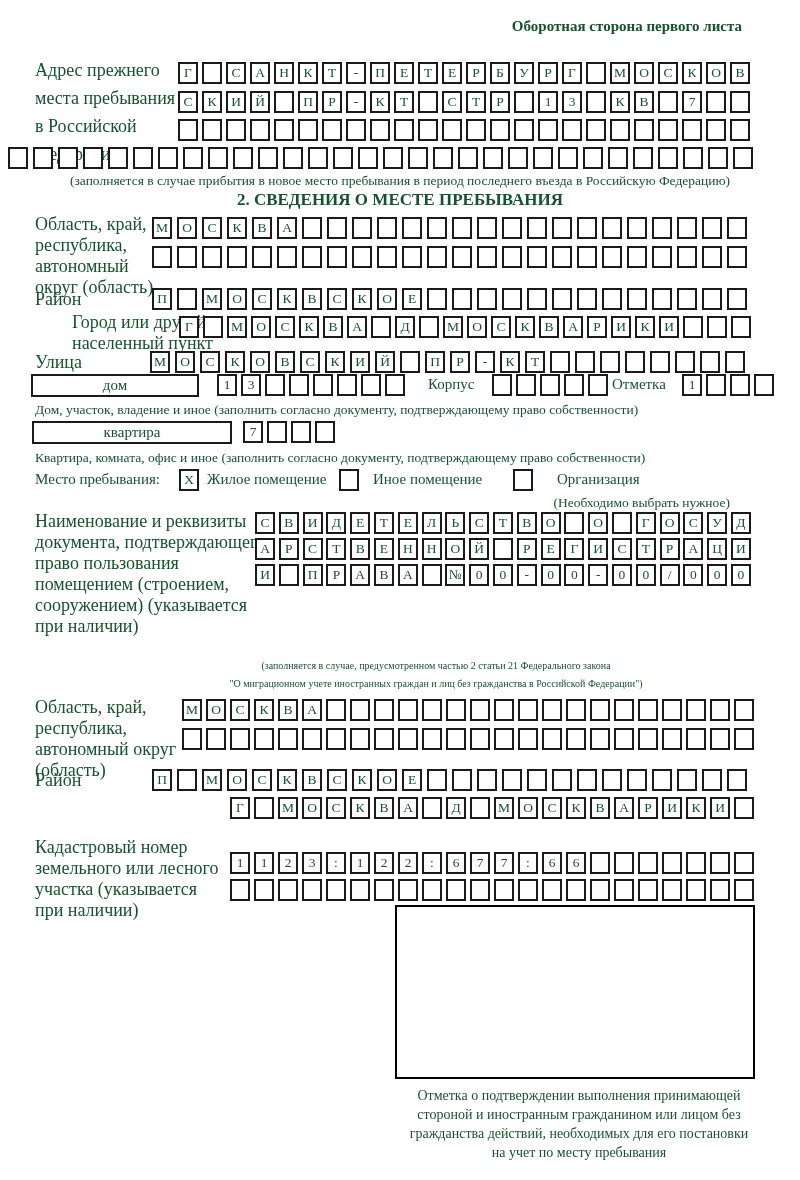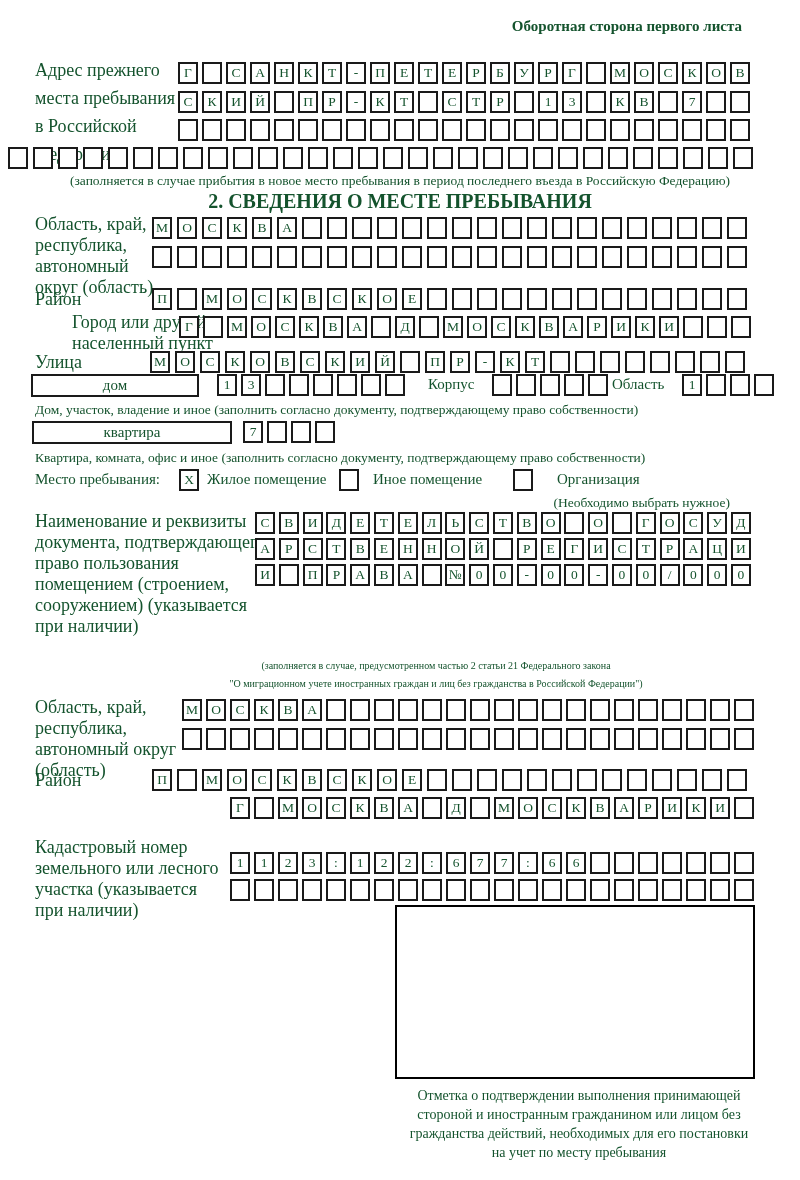--- a/index.html
+++ b/index.html
@@ -12,21 +12,21 @@
   .cell{box-sizing:border-box;flex:0 0 auto;width:20px;height:22px;border:2px solid #1a1a1a;
         display:flex;align-items:center;justify-content:center;font-size:13.5px;line-height:1;
         background:#fff;}
   .cellbox{box-sizing:border-box;position:absolute;border:2px solid #1a1a1a;height:23px;
         display:flex;align-items:center;justify-content:center;font-size:15px;background:#fff;}
   .lbl{position:absolute;font-size:18px;line-height:21px;white-space:pre-line;}
   .lh28{line-height:28px;}
   .cap{position:absolute;font-size:13.5px;}
   .cap.center{left:0;width:800px;text-align:center;}
   .hdr-note{position:absolute;top:18px;right:58px;font-size:15px;font-weight:bold;}
-  .sec-title{position:absolute;left:0;width:800px;text-align:center;font-weight:bold;font-size:20px;}
+  .sec-title{position:absolute;left:0;width:800px;text-align:center;font-weight:bold;font-size:17px;}
   .fs14{font-size:10px;padding-left:36px;}
   .stamp-box{position:absolute;box-sizing:border-box;border:2px solid #000;background:#fff;}
   .stamp-cap{position:absolute;font-size:14px;line-height:19px;text-align:center;white-space:pre-line;}
   .inline-lbl{position:absolute;font-size:15px;}
 </style>
 </head>
 <body>
 
 <div class="page">
 
@@ -304,21 +304,21 @@
       <span class="cell"></span>
     </div>
   <div class="inline-lbl" style="left:428px;top:376px;">Корпус</div>
   <div class="row g4" style="left:492px;top:374px;">
       <span class="cell"></span>
       <span class="cell"></span>
       <span class="cell"></span>
       <span class="cell"></span>
       <span class="cell"></span>
     </div>
-  <div class="inline-lbl" style="left:612px;top:376px;">Область</div>
+  <div class="inline-lbl" style="left:612px;top:376px;">Отметка</div>
   <div class="row g4" style="left:682px;top:374px;">
       <span class="cell">1</span>
       <span class="cell"></span>
       <span class="cell"></span>
       <span class="cell"></span>
     </div>
   <div class="cap" style="left:35px;top:402px;">Дом, участок, владение и иное (заполнить согласно документу, подтверждающему право собственности)</div>
 
   <div class="cellbox" style="left:32px;top:421px;width:200px;">квартира</div>
   <div class="row g4" style="left:243px;top:421px;">

